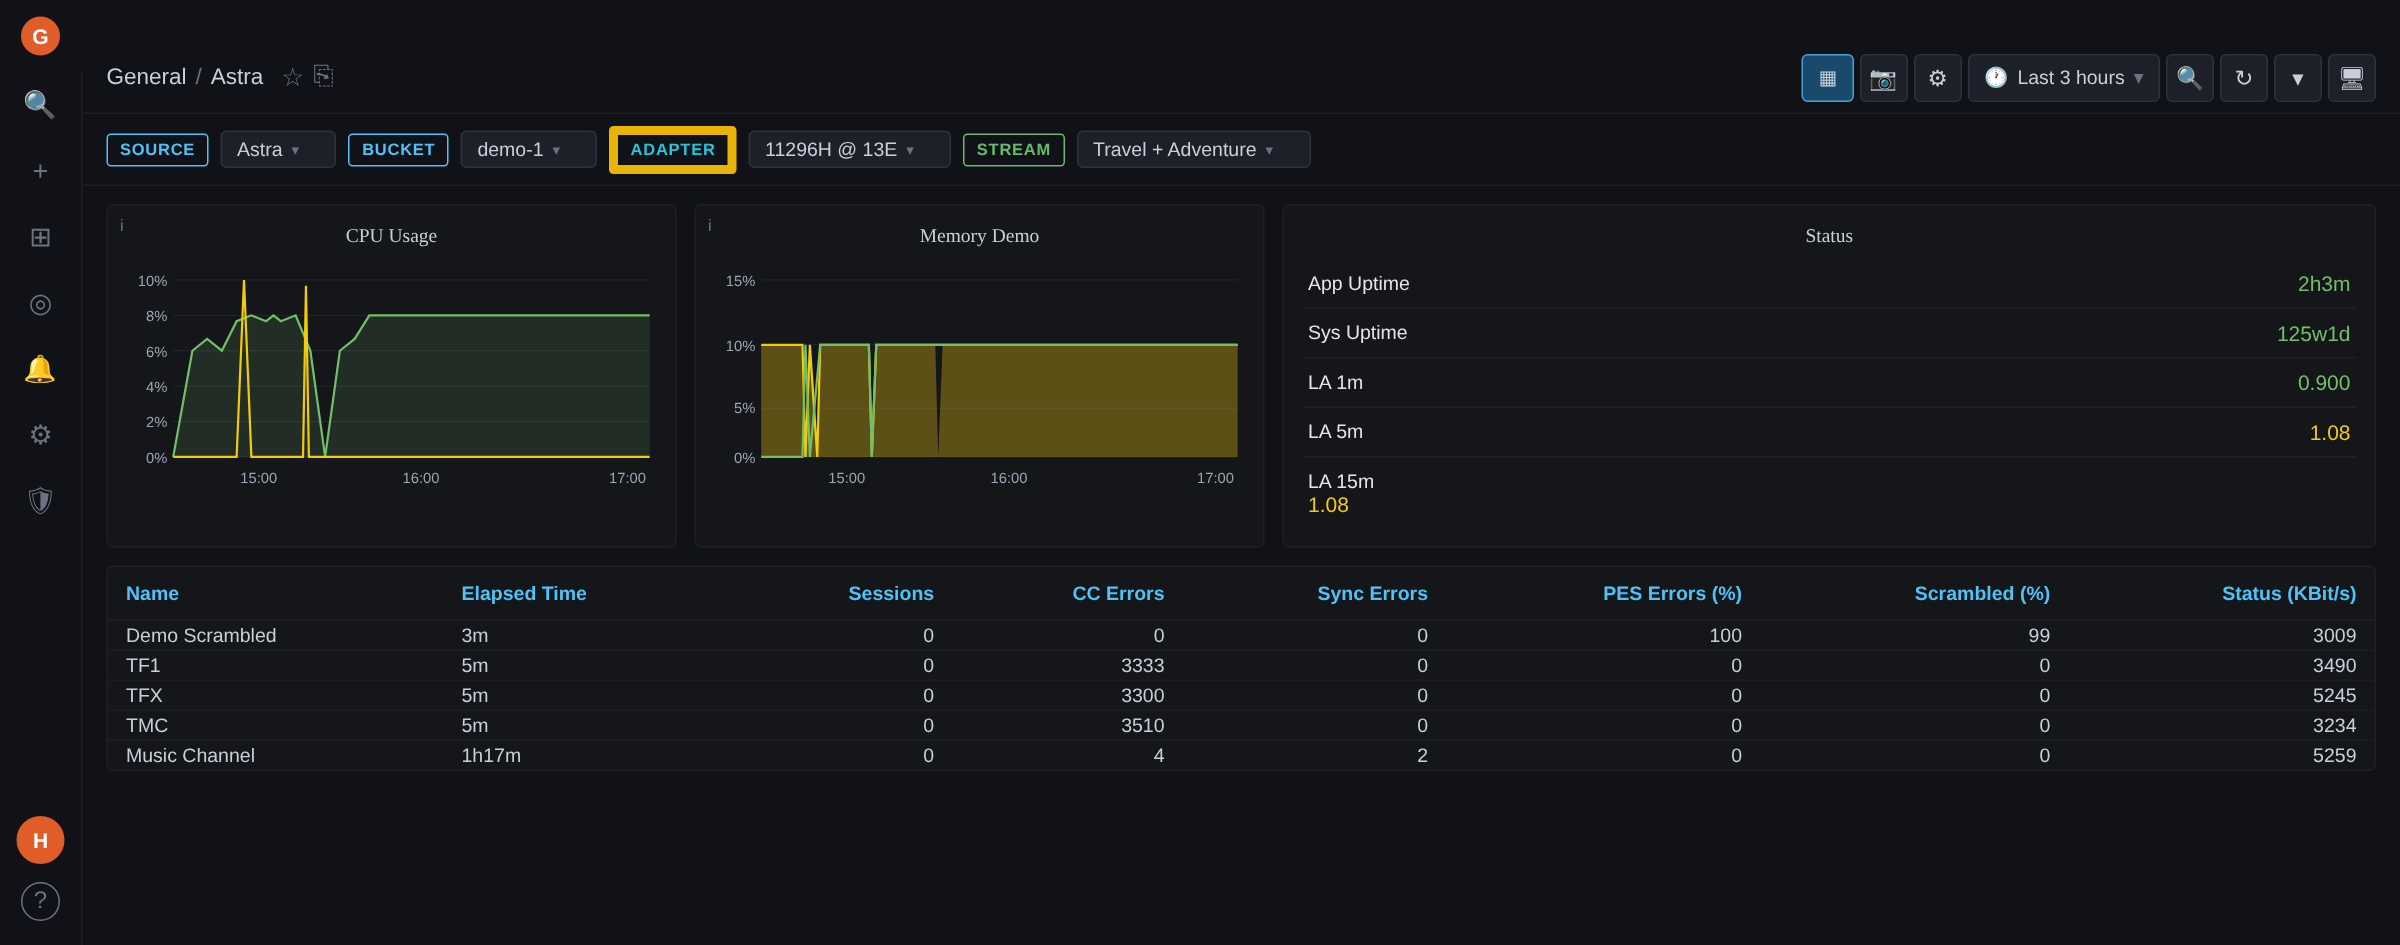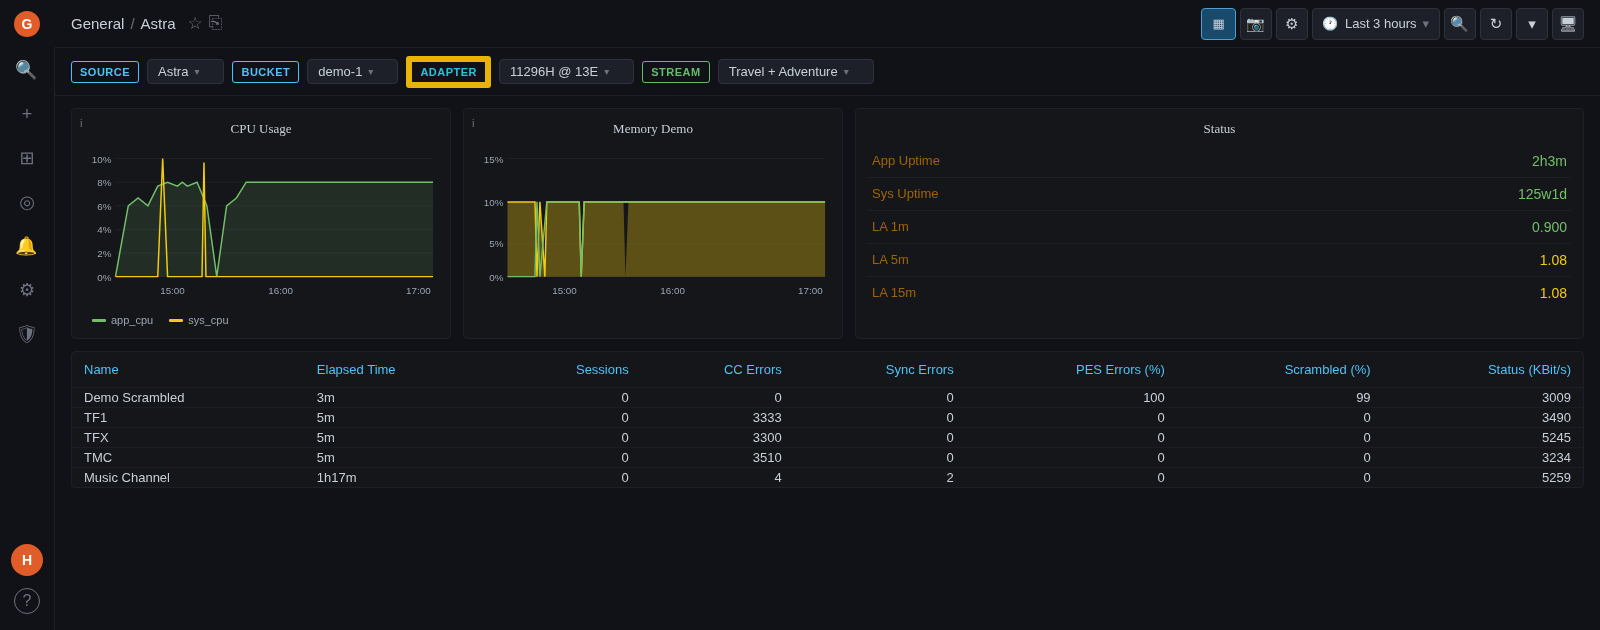--- a/index.html
+++ b/index.html
@@ -74,20 +74,21 @@
 
     
     .topbar {
       height: 48px;
       background: #111217;
       border-bottom: 1px solid #1e2029;
       display: flex;
       align-items: center;
       padding: 0 16px;
       gap: 8px;
+      margin-top: 28px;
     }
     .topbar-breadcrumb {
       display: flex;
       align-items: center;
       gap: 6px;
       color: #c7d0d9;
       font-size: 15px;
     }
     .topbar-breadcrumb .sep { color: #6e7280; }
     .topbar-breadcrumb .title { font-size: 15px; font-weight: 500; }
@@ -219,22 +220,22 @@
     
     .status-table {
       width: 100%;
     }
     .status-row {
       display: flex;
       justify-content: space-between;
       padding: 8px 4px;
       border-bottom: 1px solid #1e2029;
     }
-    .status-row:last-child { border-bottom: none; }
-    .status-label { color: #a16207; font-size: 13px; }
+    .status-row:last-child { border-bottom: none; flex-direction: column; }
+    .status-label { color: #e5e5e5; font-size: 13px; }
     .status-value { font-size: 14px; font-weight: 500; }
     .status-value.green { color: #73bf69; }
     .status-value.yellow { color: #f2cc0c; }
 
     
     .streams-panel {
       background: #141619;
       border: 1px solid #1e2029;
       border-radius: 4px;
     }
@@ -248,21 +249,21 @@
 
     .streams-table {
       width: 100%;
       border-collapse: collapse;
     }
     .streams-table th {
       text-align: left;
       padding: 10px 12px;
       color: #4fc3f7;
       font-size: 13px;
-      font-weight: 400;
+      font-weight: 700;
       border-bottom: 1px solid #1e2029;
     }
     .streams-table th.right { text-align: right; }
     .streams-table td {
       padding: 2px 12px;
       border-bottom: 1px solid #1a1d26;
       font-size: 13px;
       color: #c7d0d9;
     }
     .streams-table td.right { text-align: right; }
@@ -371,30 +372,20 @@
 
           <text x="90" y="148" fill="#9ba5b5" font-size="10" text-anchor="middle">15:00</text>
           <text x="200" y="148" fill="#9ba5b5" font-size="10" text-anchor="middle">16:00</text>
           <text x="340" y="148" fill="#9ba5b5" font-size="10" text-anchor="middle">17:00</text>
 
           <polygon points="32,130 45,58 55,50 65,58 75,38 85,34 95,38 100,34 105,38 115,34 125,58 135,130 145,58 155,50 165,34 175,34 185,34 195,34 205,34 215,34 225,34 235,34 245,34 255,34 265,34 275,34 285,34 295,34 305,34 315,34 325,34 335,34 345,34 355,34 355,130 32,130" fill="rgba(115,191,105,0.15)"></polygon>
           <polyline points="32,130 45,58 55,50 65,58 75,38 85,34 95,38 100,34 105,38 115,34 125,58 135,130 145,58 155,50 165,34 175,34 355,34" fill="none" stroke="#73bf69" stroke-width="1.5"></polyline>
 
           <polyline points="32,130 75,130 80,10 85,130 90,130 120,130 122,14 124,130 355,130" fill="none" stroke="#f2cc0c" stroke-width="1.5"></polyline>
         </svg>
-        <div class="chart-legend">
-          <div class="legend-item">
-            <div class="legend-dot" style="background:#73bf69;"></div>
-            <span>app_cpu</span>
-          </div>
-          <div class="legend-item">
-            <div class="legend-dot" style="background:#f2cc0c;"></div>
-            <span>sys_cpu</span>
-          </div>
-        </div>
       </div>
 
       <div class="chart-panel" style="position:relative; flex: 0 0 380px;">
         <div style="position:absolute;top:8px;left:8px;color:#6e7280;font-size:11px;cursor:pointer;">i</div>
         <div class="chart-title">Memory Demo</div>
         <svg class="chart-svg" viewBox="0 0 360 155">
 
           <text x="28" y="14" fill="#9ba5b5" font-size="10" text-anchor="end">15%</text>
           <text x="28" y="58" fill="#9ba5b5" font-size="10" text-anchor="end">10%</text>
           <text x="28" y="100" fill="#9ba5b5" font-size="10" text-anchor="end">5%</text>

